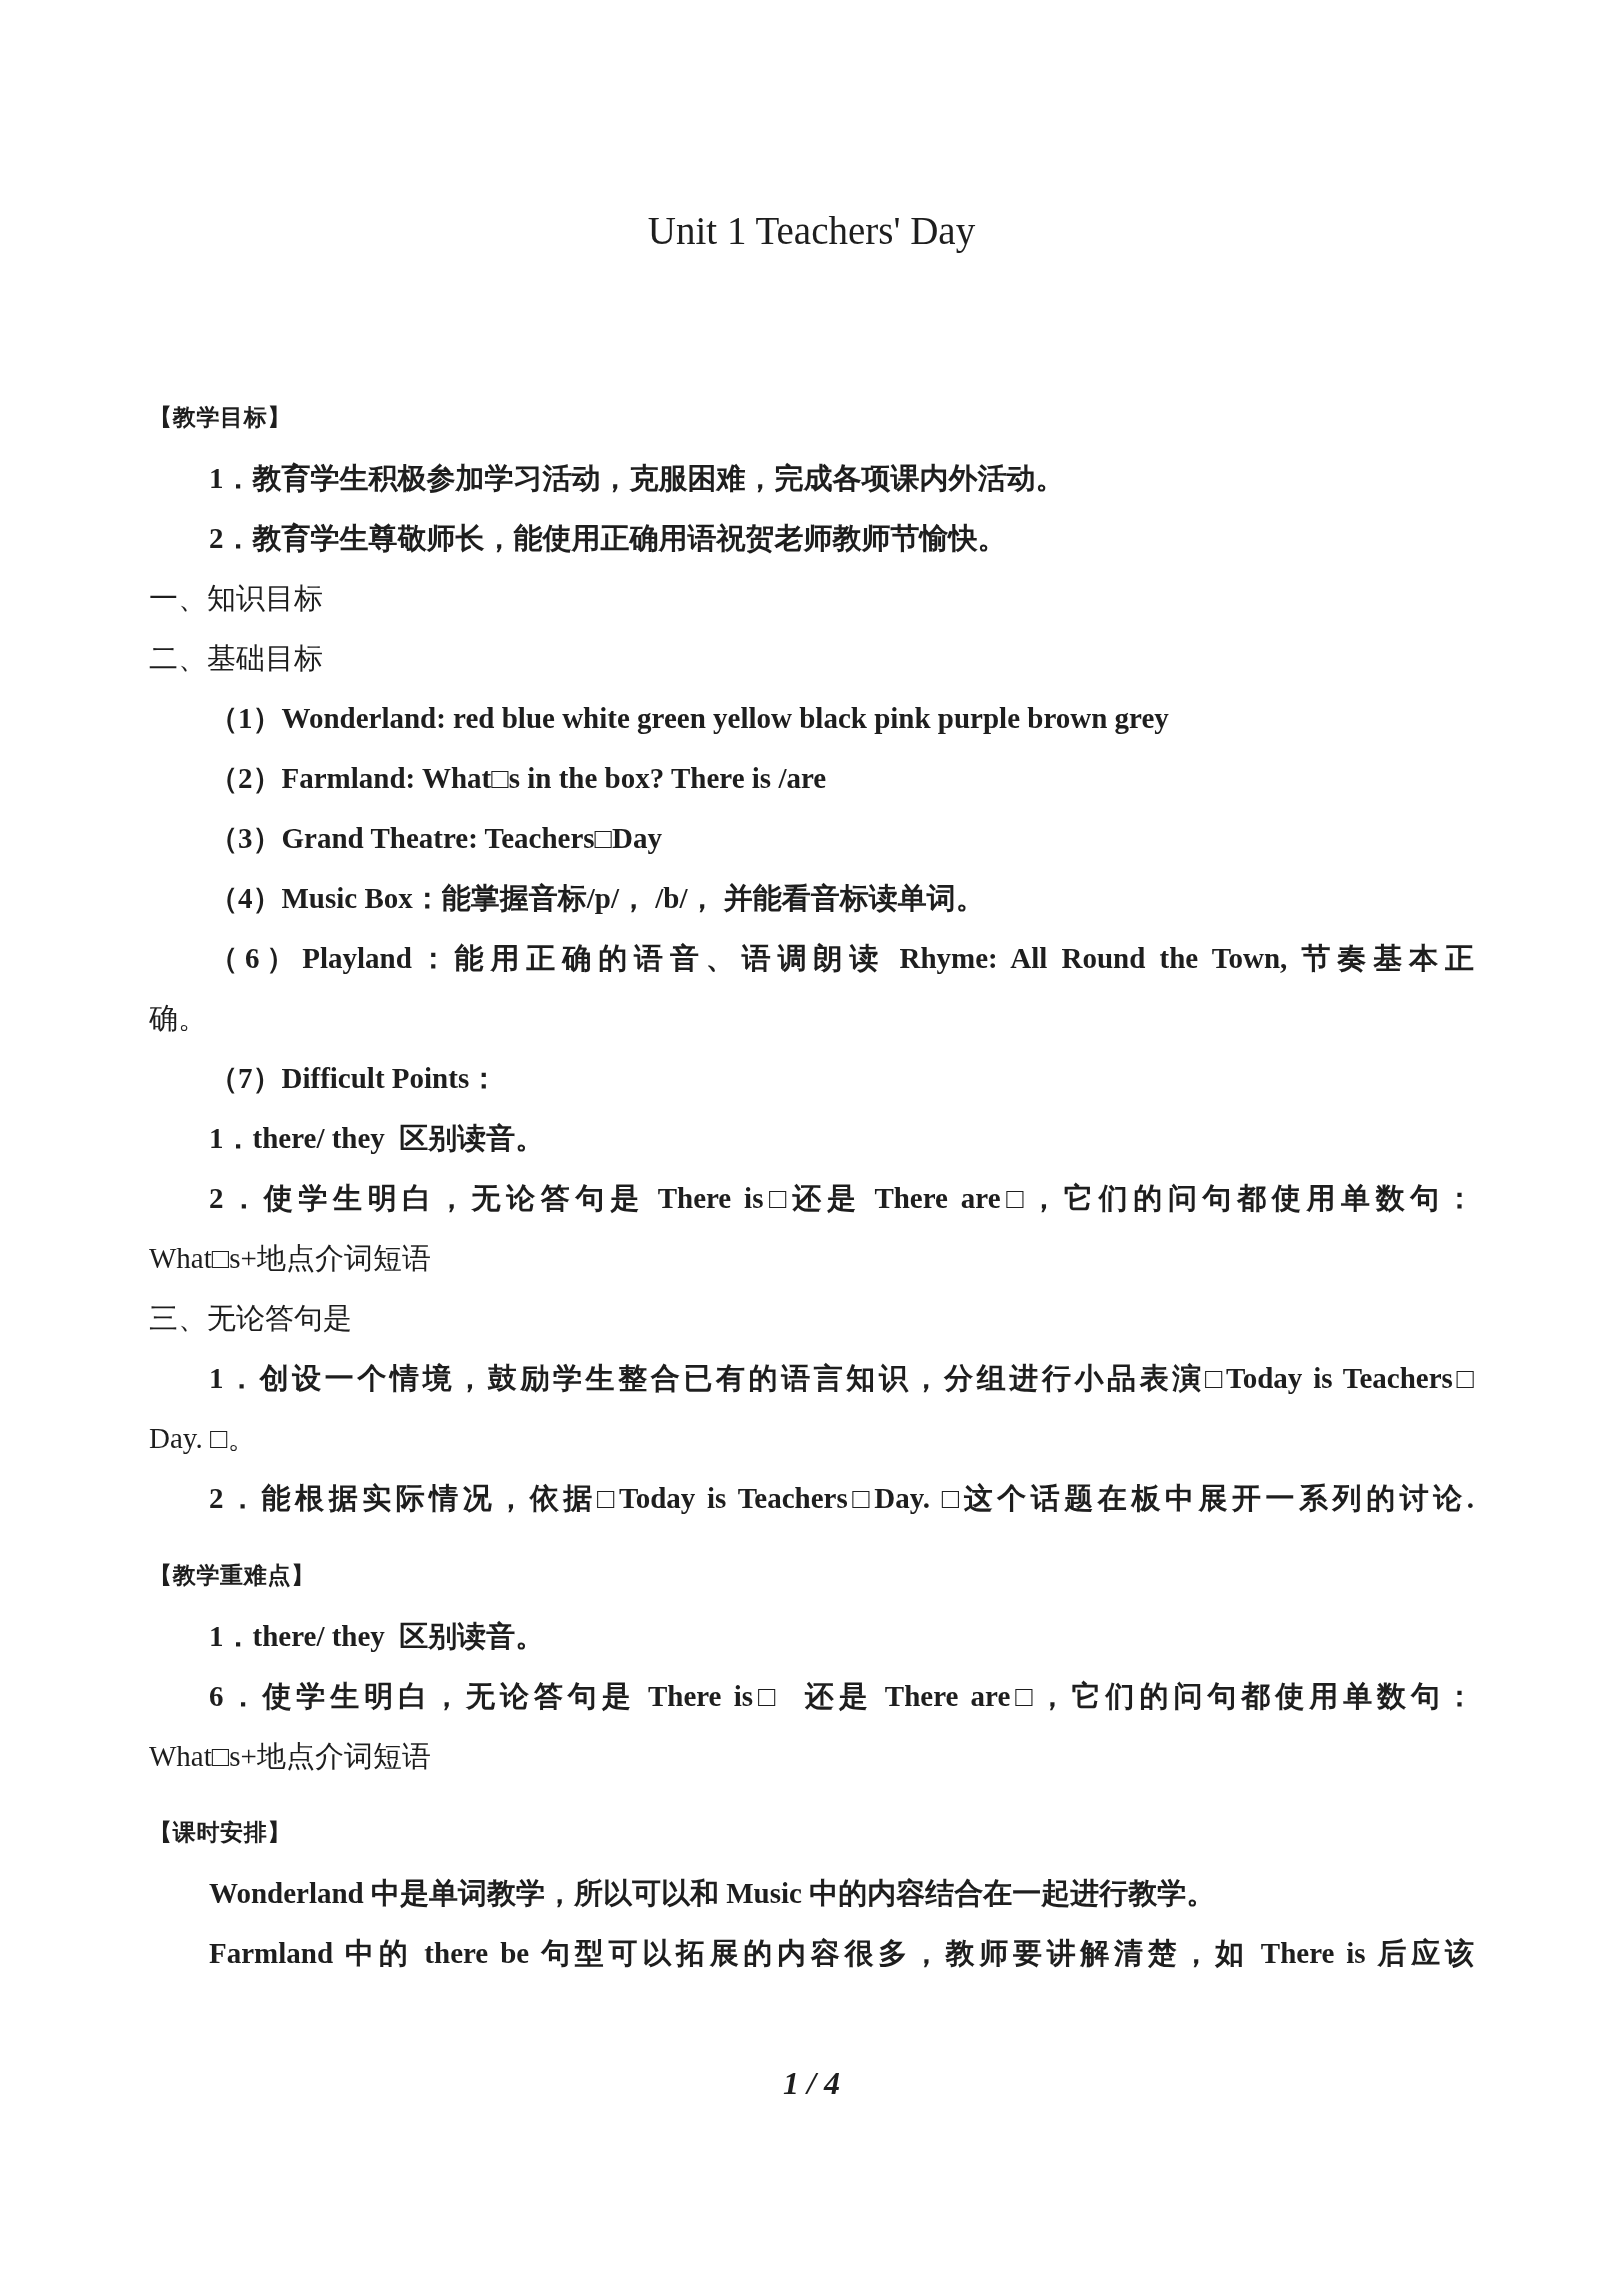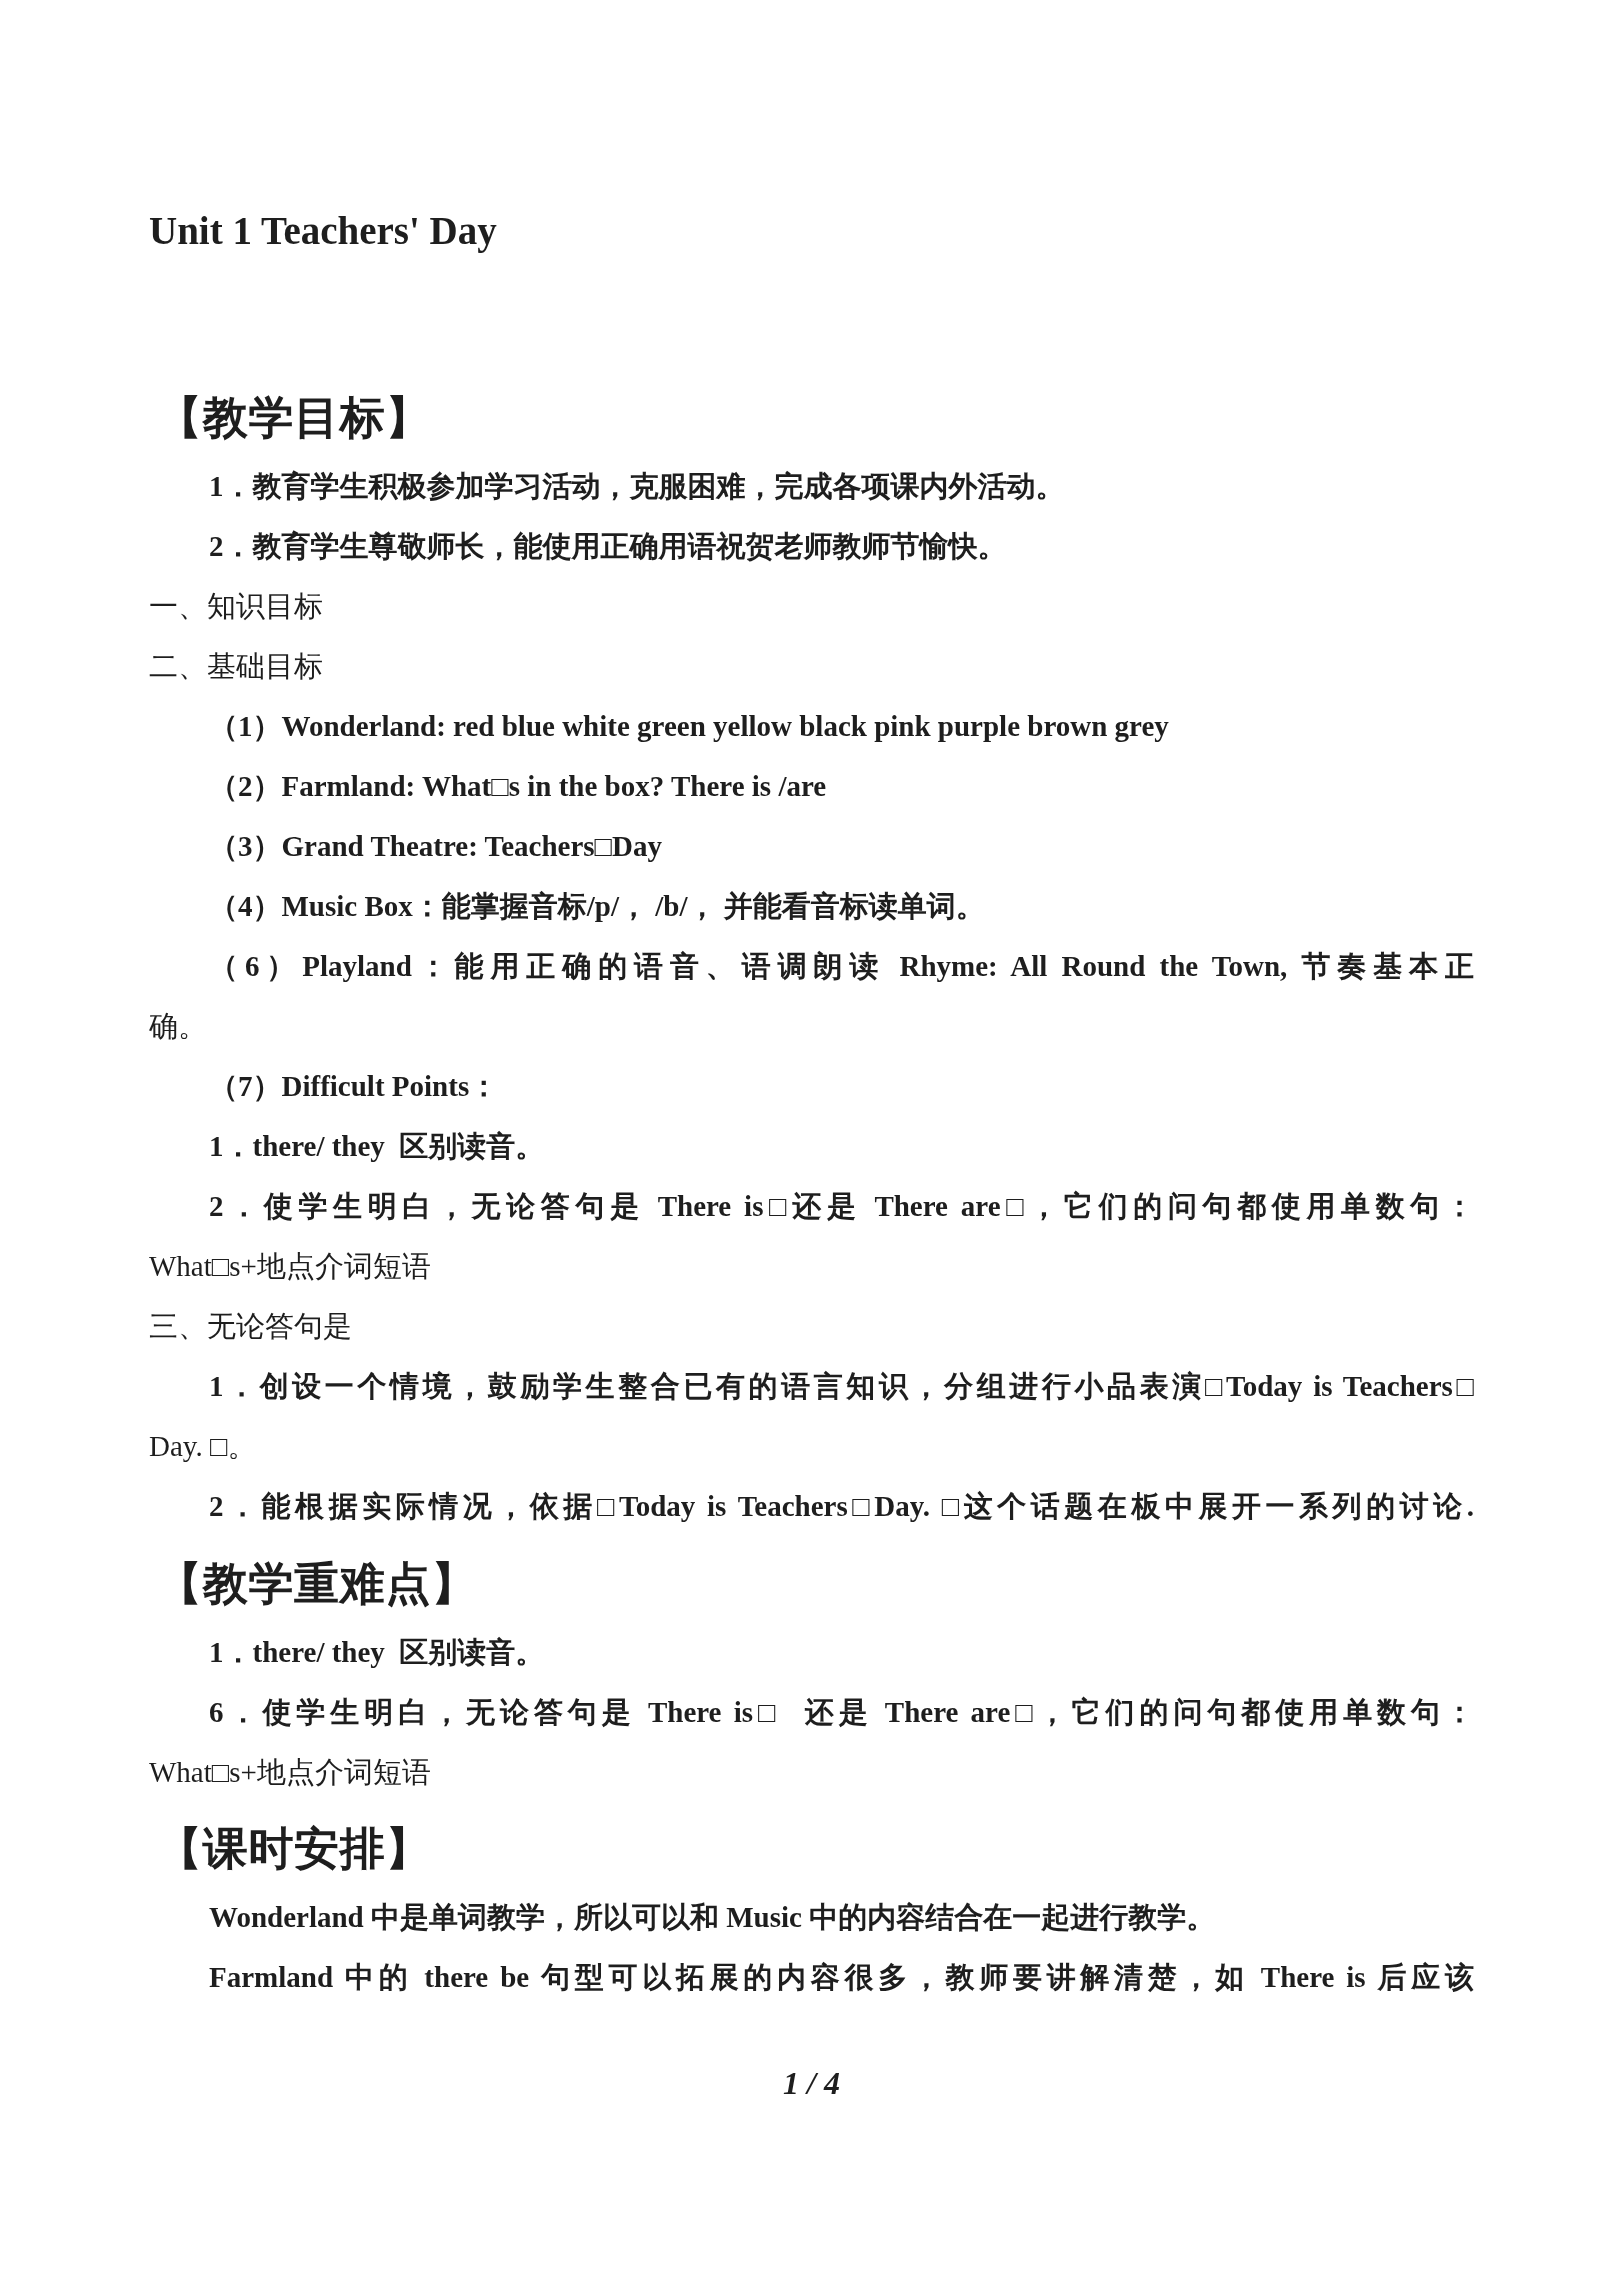--- a/index.html
+++ b/index.html
@@ -17,30 +17,30 @@
     overflow: hidden;
   }
   .content {
     position: absolute;
     left: 149px;
     top: 0;
     width: 1325px;
   }
   .doc-title {
     margin: 203px 0 0 0;
-    text-align: left;
-    font-weight: bold;
+    text-align: center;
+    font-weight: normal;
     font-size: 39px;
     line-height: 55px;
     white-space: pre-wrap;
   }
   .sec-heading {
-    margin: 8px;
+    margin: 0;
     font-weight: bold;
-    font-size: 45px;
+    font-size: 23px;
     line-height: 60px;
     letter-spacing: 0.7px;
     white-space: pre-wrap;
   }
   .sec-heading.first { margin-top: 130px; }
   .sec-heading.later { margin-top: 17.7px; }
   .line {
     margin: 0;
     font-size: 29px;
     line-height: 60px;

